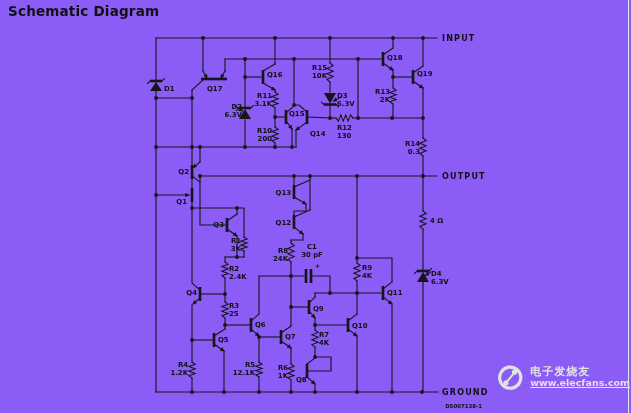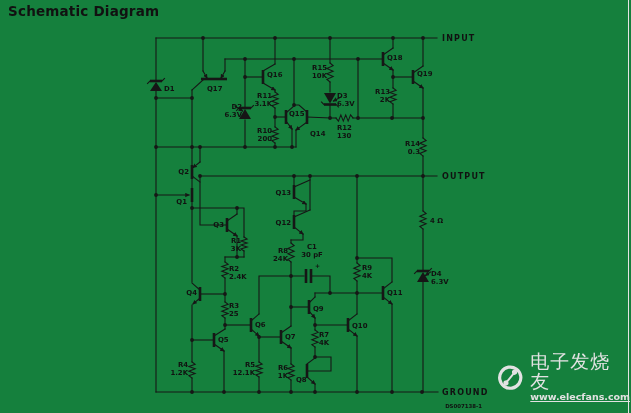--- a/index.html
+++ b/index.html
@@ -1,31 +1,31 @@
 <!DOCTYPE html>
 <html><head>
 <meta charset="utf-8">
 <style>
   html,body{margin:0;padding:0;background:#fff;}
-  #page{position:relative;width:631px;height:413px;background:#15803d;overflow:hidden;
+  #page{position:relative;width:631px;height:413px;background:#8b5cf6;overflow:hidden;
         font-family:"DejaVu Sans",sans-serif;color:#111;}
   #page-title{position:absolute;left:8px;top:3px;font-size:13.5px;font-weight:bold;
         letter-spacing:.2px;color:#111;}
   #schem-svg{position:absolute;left:0;top:0;}
   .wire{stroke:#161616;stroke-width:1.1;fill:none;stroke-linecap:square;}
   .bar{stroke:#161616;stroke-width:2.6;fill:none;stroke-linecap:butt;}
   .dot{fill:#161616;}
   .zfill{fill:#161616;stroke:none;}
   .lbl{font-weight:bold;fill:#111;}
   .term{font-size:8px;font-weight:bold;letter-spacing:1.2px;fill:#111;}
   .docnum{font-size:5.4px;font-weight:bold;fill:#111;}
   #watermark{position:absolute;left:496px;top:348px;width:134px;height:58px;
         color:#e2e2e2;display:flex;align-items:center;gap:6px;}
   #wm-text{display:flex;flex-direction:column;line-height:1.05;}
-  #wm-name{font-size:19px;font-weight:normal;letter-spacing:1px;}
+  #wm-name{font-size:11px;font-weight:bold;letter-spacing:1px;}
   #wm-site{font-size:9.5px;font-weight:bold;text-decoration:underline;}
   #page-edge{position:absolute;right:2px;top:0;width:1px;height:413px;background:#e4e4e4;}
 </style>
 </head>
 <body>
 
 <div id="page">
   <div id="page-title">Schematic Diagram</div>
   <svg id="schem-svg" width="631" height="413" viewBox="0 0 631 413">
     <defs>

